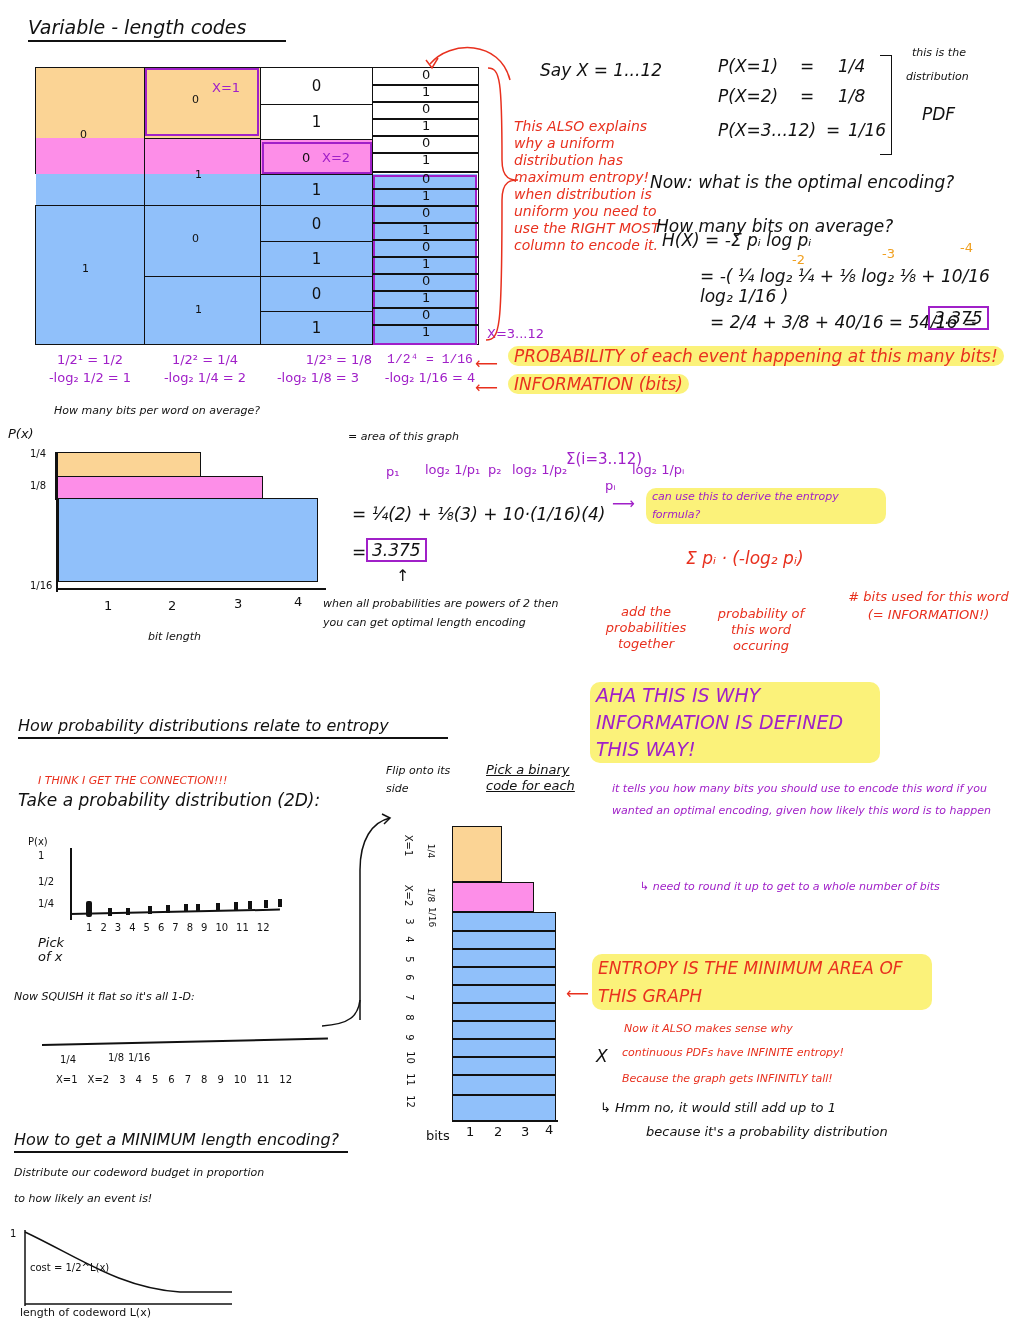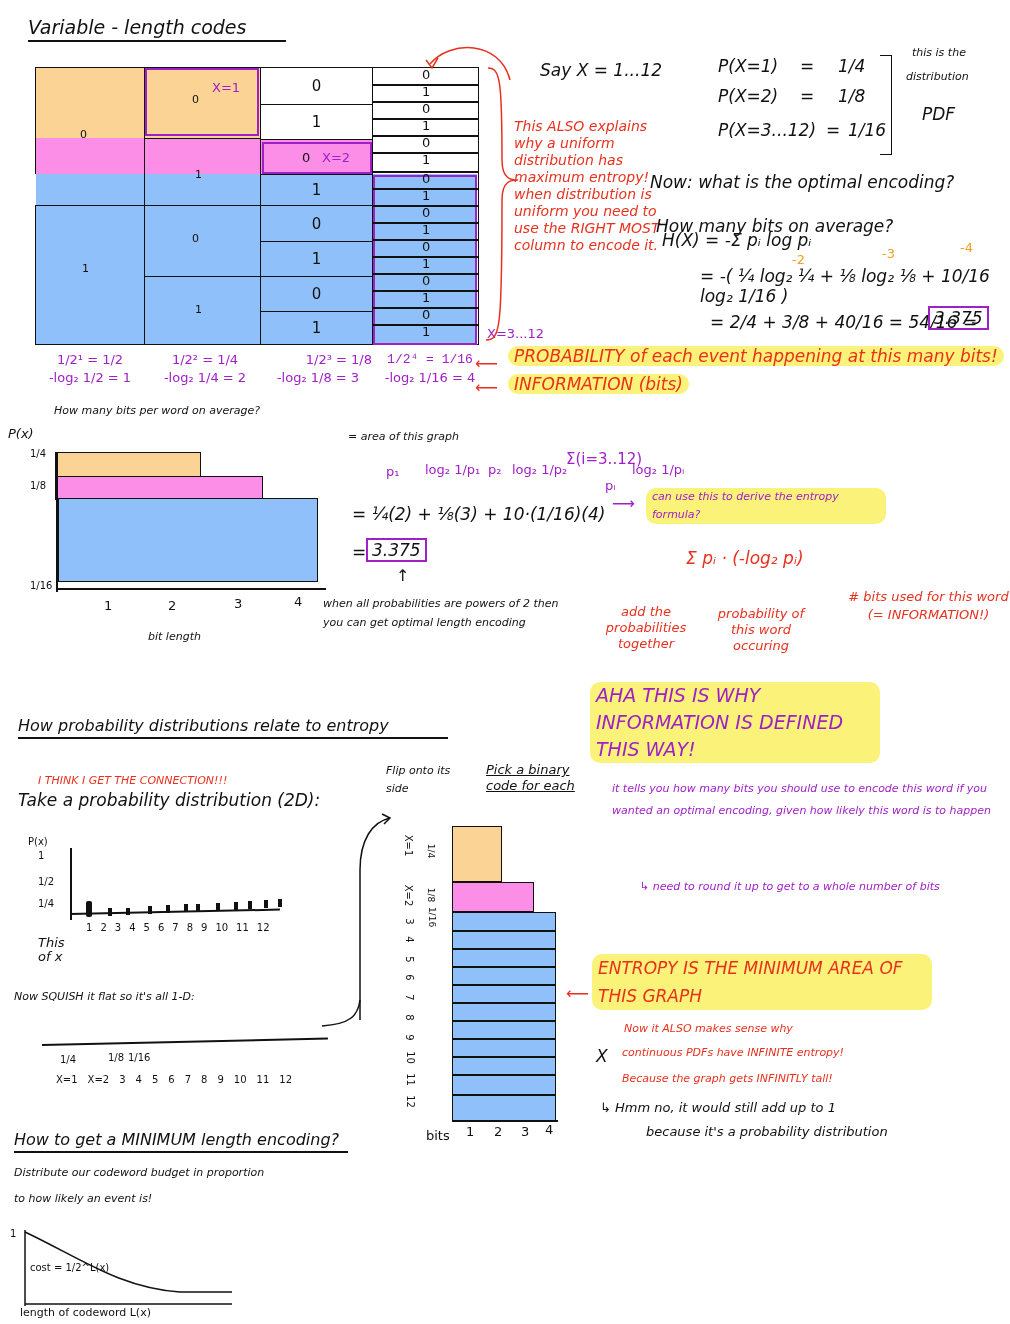--- a/index.html
+++ b/index.html
@@ -240,21 +240,21 @@
     <span>4</span>
     <span>5</span>
     <span>6</span>
     <span>7</span>
     <span>8</span>
     <span>9</span>
     <span>10</span>
     <span>11</span>
     <span>12</span>
 </div>
-<div class="abs hand black small" style="left:38px;top:936px;width:40px;line-height:14px;">This of x</div>
+<div class="abs hand black small" style="left:38px;top:936px;width:40px;line-height:14px;">Pick of x</div>
 
 <div class="abs hand black mid" style="left:14px;top:990px;">Now SQUISH it flat so it's all 1-D:</div>
 <div class="ax" style="left:42px;top:1044px;width:286px;height:2px;transform:rotate(-1.3deg);transform-origin:left;"></div>
 <div class="abs black" style="left:60px;top:1054px;font-size:10px;">1/4</div>
 <div class="abs black" style="left:108px;top:1052px;font-size:10px;">1/8</div>
 <div class="abs black" style="left:128px;top:1052px;font-size:10px;">1/16</div>
 <div class="abs black" style="left:56px;top:1074px;font-size:10px;display:flex;gap:10px;">
   <span>X=1</span>
     <span>X=2</span>
     <span>3</span>

